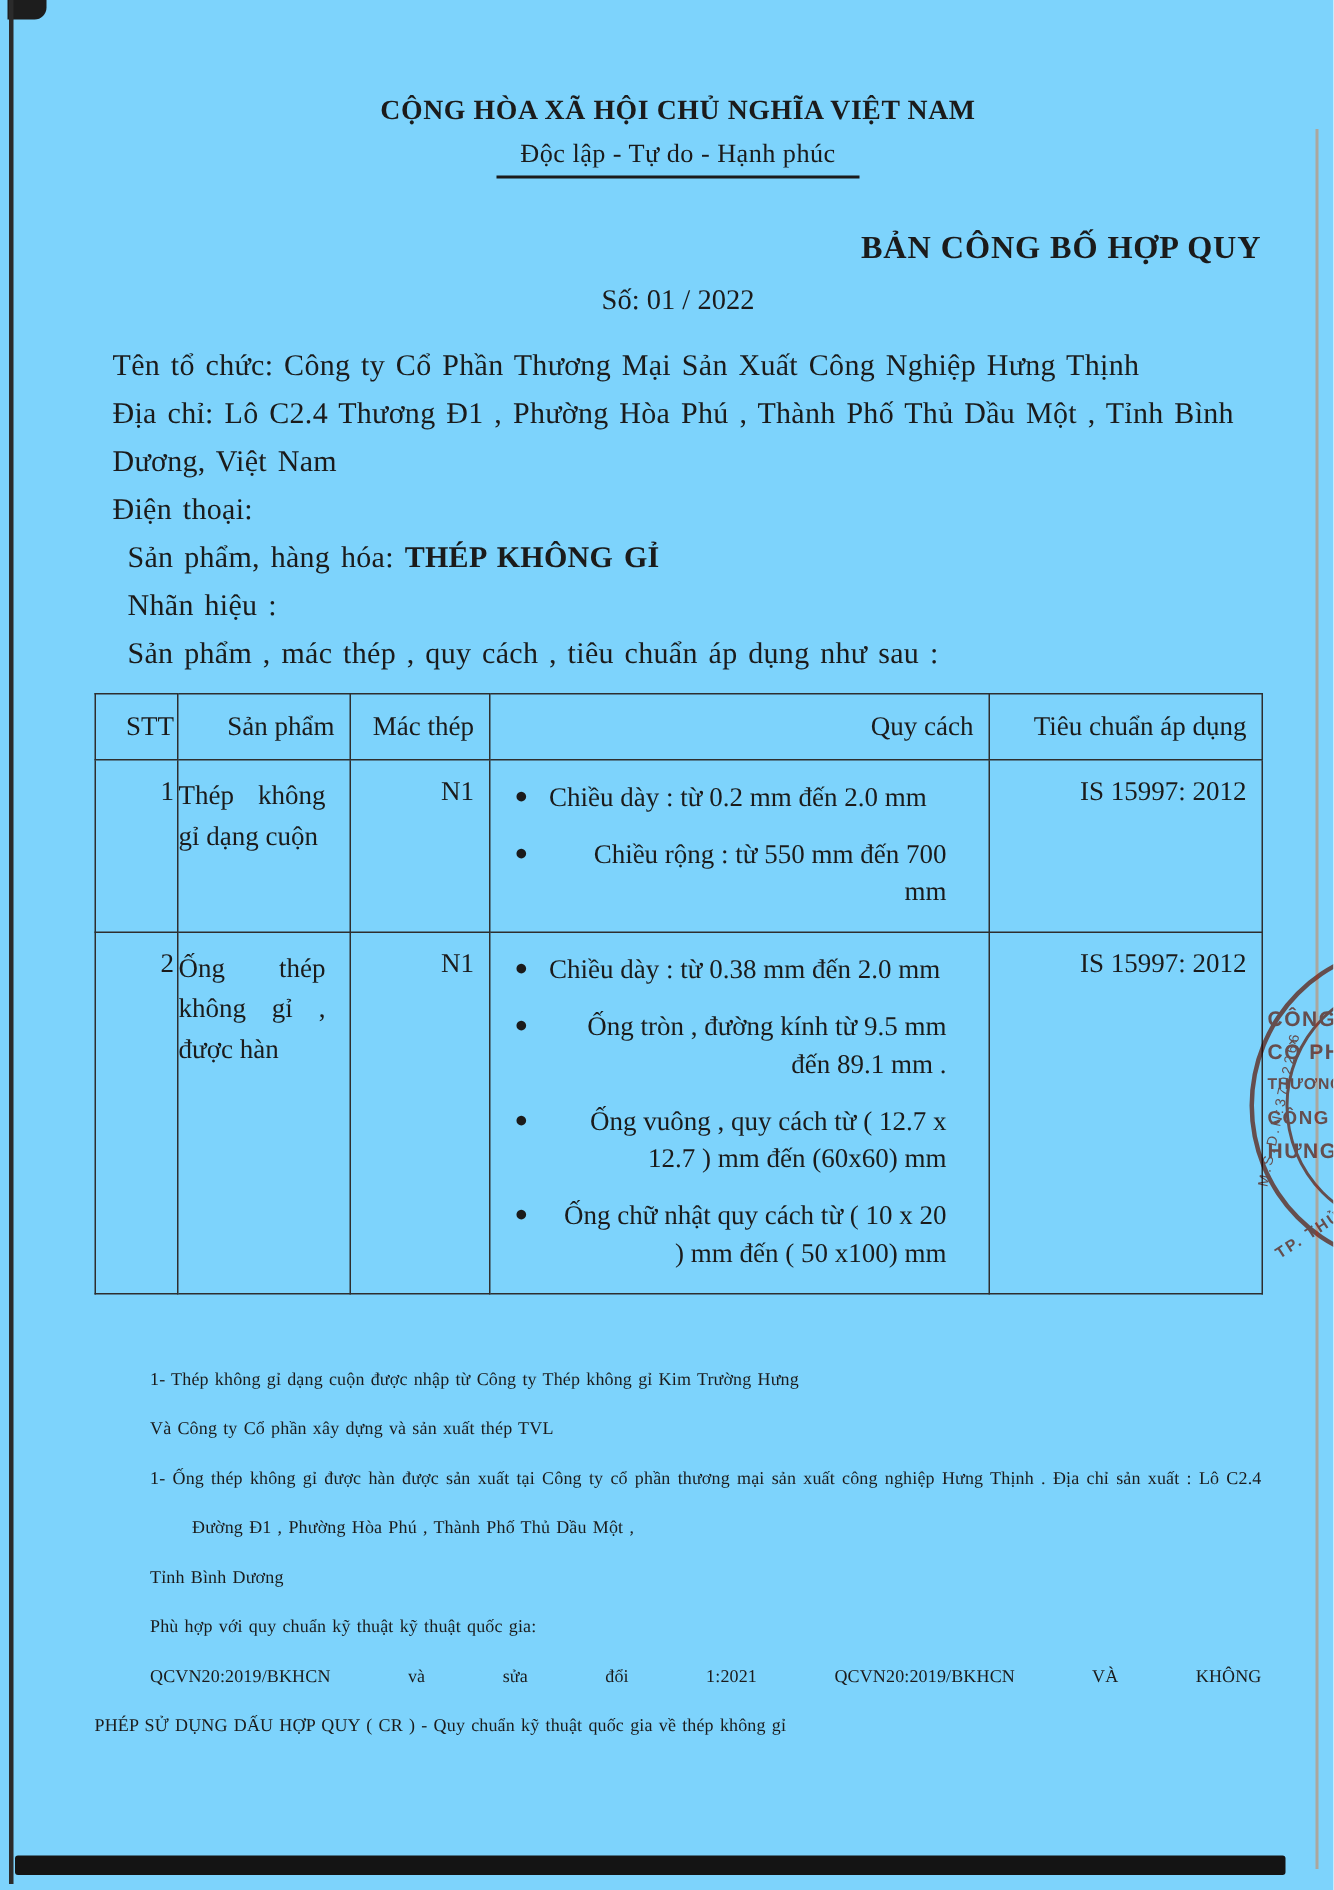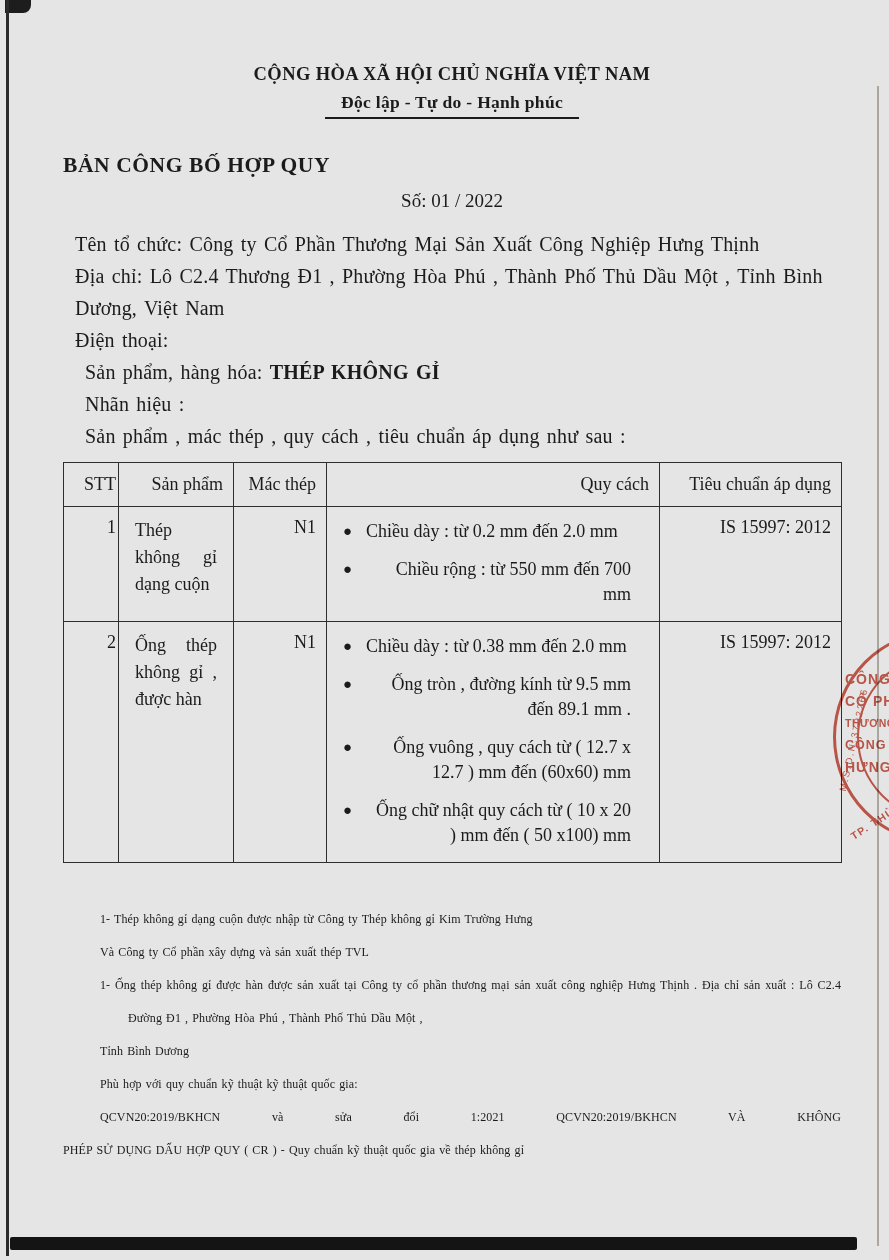--- a/index.html
+++ b/index.html
@@ -6,42 +6,42 @@
   html,body { width:889px; height:1260px; }
   body {
     position:relative;
     overflow:hidden;
     background:#ffffff;
     font-family:"Liberation Serif", serif;
     color:#1b1b1b;
   }
   .page {
     position:absolute; inset:0;
-    background:#e5e5e5;
+    background:#7dd3fc;
     overflow:hidden;
   }
   .content {
     position:absolute;
     left:63px; top:0;
     width:778px;
   }
   
   .nat { text-align:center; padding-top:64px; }
   .nat-title { font-weight:bold; font-size:18.5px; letter-spacing:.4px; }
   .motto-wrap { margin-top:7px; }
   .motto {
     display:inline-block;
-    font-weight:bold; font-size:17.5px;
+    font-weight:normal; font-size:17.5px;
     border-bottom:2px solid #1b1b1b;
     padding:0 16px 4px 16px;
     letter-spacing:.3px;
     text-align:center;
   }
   
-  .doc-title { text-align:left; margin-top:34px; font-size:21.5px; font-weight:bold; letter-spacing:.6px; }
+  .doc-title { text-align:right; margin-top:34px; font-size:21.5px; font-weight:bold; letter-spacing:.6px; }
   .doc-number { text-align:center; margin-top:12px; font-size:19px; }
   
   .info { margin-top:16px; font-size:20px; line-height:32px; letter-spacing:.2px; word-spacing:2px; }
   .info p.p-org { padding-left:12px; }
   .info p.p-ind { padding-left:22px; }
   
   .spec-table {
     width:778px;
     border-collapse:collapse;
     margin-top:10px;
@@ -50,21 +50,21 @@
   }
   .spec-table th, .spec-table td {
     border:1.5px solid #2e2e2e;
     text-align:right;
     vertical-align:top;
     font-weight:normal;
   }
   .spec-table th { height:44px; vertical-align:middle; padding:4px 10px; }
   .spec-table td { padding:10px 10px; }
   th.c-stt, td.c-stt { padding-left:2px; padding-right:2px; }
-  td.c-prod { text-align:justify; line-height:27px; padding-right:16px; padding-left:16px; }
+  td.c-prod { text-align:justify; line-height:27px; padding-right:16px; padding-left:0; }
   td.c-grade { padding-left:30px; }
   td.c-spec { padding-left:16px; padding-right:28px; }
   td.c-std { padding-left:12px; }
   .spec-item { display:flex; gap:14px; margin:2px 0 13px 0; line-height:25px; }
   .spec-item:last-child { margin-bottom:4px; }
   .bullet { flex:0 0 auto; font-size:15px; line-height:25px; }
   
   .notes { margin-top:40px; font-size:12px; line-height:33px; letter-spacing:.1px; word-spacing:1px; }
   .notes p { margin:0; }
   .n-flush { padding-left:37px; }

